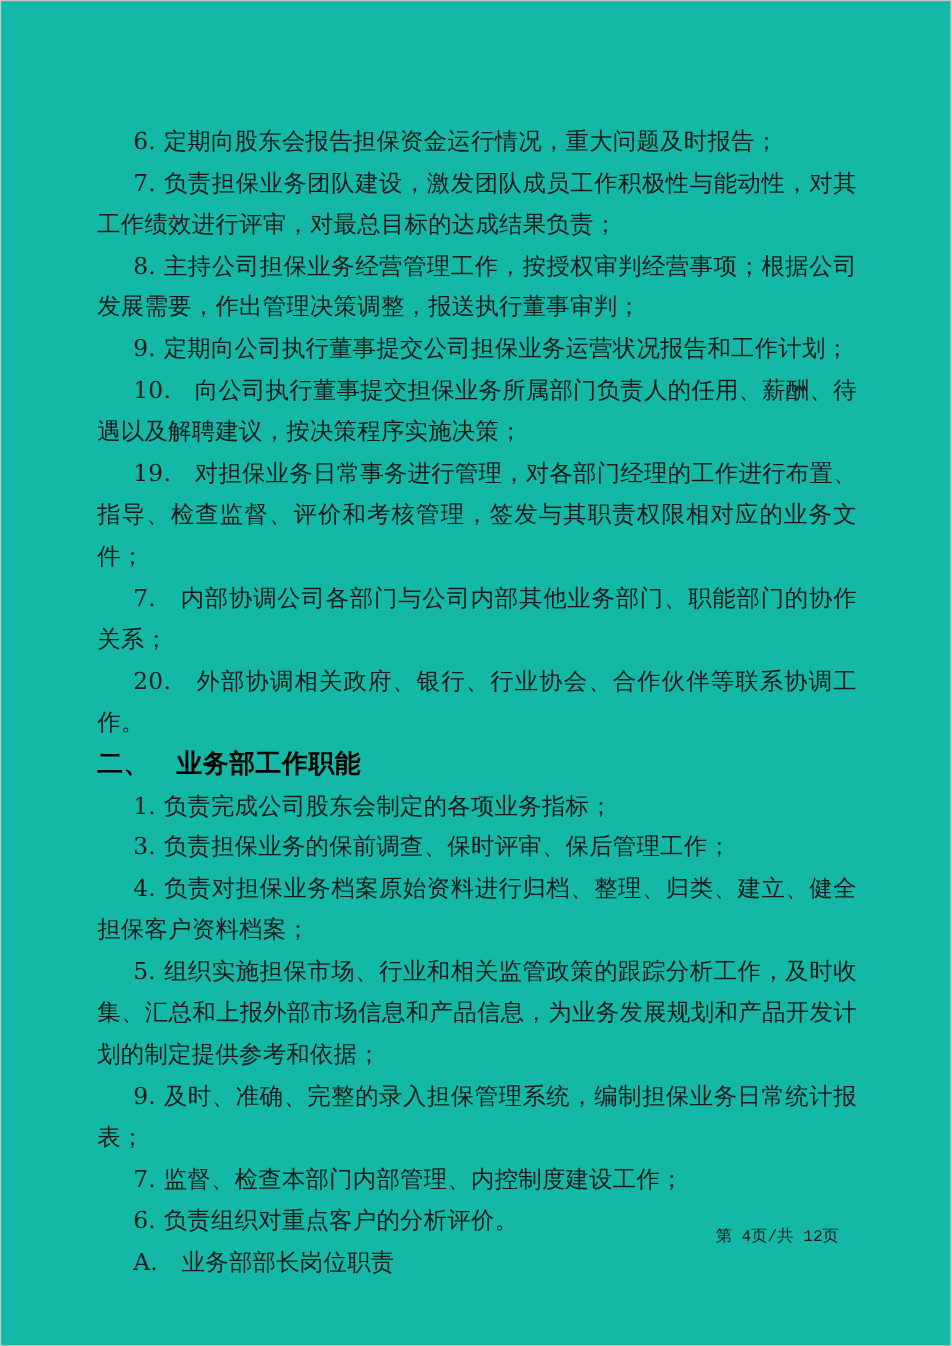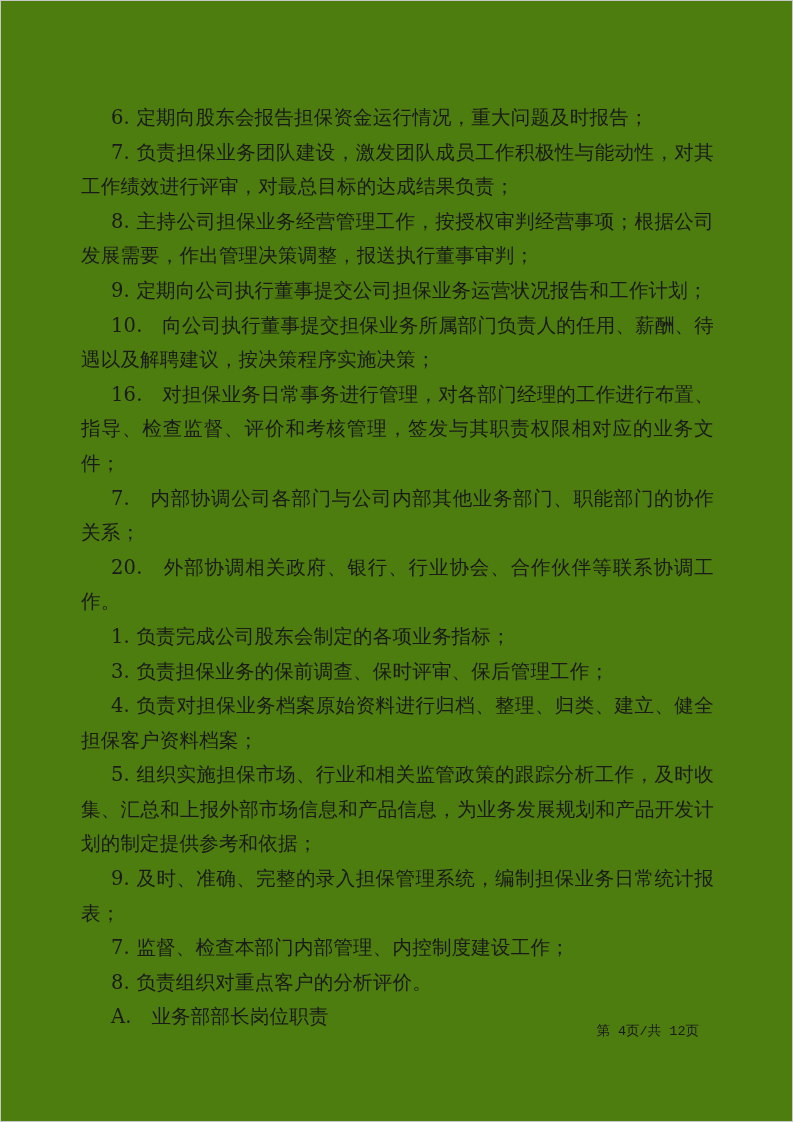--- a/index.html
+++ b/index.html
@@ -5,21 +5,21 @@
   html, body {
     margin: 0;
     padding: 0;
     background: #ffffff;
   }
   .page {
     position: relative;
     width: 793px;
     height: 1122px;
     box-sizing: border-box;
-    background: #4d7c0f;
+    background: #14b8a6;
     border: 1px solid #c8c8c8;
     overflow: hidden;
     font-family: "DejaVu Serif", "Liberation Serif", serif;
     color: #1a1a1a;
   }
   .content {
     position: absolute;
     top: 100px;
     left: 80px;
     width: 633px;
@@ -61,26 +61,27 @@
 </head>
 <body>
 
 <div class="page">
   <div class="content" id="doc-content">
       <p>6. 定期向股东会报告担保资金运行情况，重大问题及时报告；</p>
       <p>7. 负责担保业务团队建设，激发团队成员工作积极性与能动性，对其工作绩效进行评审，对最总目标的达成结果负责；</p>
       <p>8. 主持公司担保业务经营管理工作，按授权审判经营事项；根据公司发展需要，作出管理决策调整，报送执行董事审判；</p>
       <p>9. 定期向公司执行董事提交公司担保业务运营状况报告和工作计划；</p>
       <p>10.　向公司执行董事提交担保业务所属部门负责人的任用、薪酬、待遇以及解聘建议，按决策程序实施决策；</p>
-      <p>16.　对担保业务日常事务进行管理，对各部门经理的工作进行布置、指导、检查监督、评价和考核管理，签发与其职责权限相对应的业务文件；</p>
+      <p>19.　对担保业务日常事务进行管理，对各部门经理的工作进行布置、指导、检查监督、评价和考核管理，签发与其职责权限相对应的业务文件；</p>
       <p>7.　内部协调公司各部门与公司内部其他业务部门、职能部门的协作关系；</p>
       <p>20.　外部协调相关政府、银行、行业协会、合作伙伴等联系协调工作。</p>
+      <p class="heading">二、　业务部工作职能</p>
       <p>1. 负责完成公司股东会制定的各项业务指标；</p>
       <p>3. 负责担保业务的保前调查、保时评审、保后管理工作；</p>
       <p>4. 负责对担保业务档案原始资料进行归档、整理、归类、建立、健全担保客户资料档案；</p>
       <p>5. 组织实施担保市场、行业和相关监管政策的跟踪分析工作，及时收集、汇总和上报外部市场信息和产品信息，为业务发展规划和产品开发计划的制定提供参考和依据；</p>
       <p>9. 及时、准确、完整的录入担保管理系统，编制担保业务日常统计报表；</p>
       <p>7. 监督、检查本部门内部管理、内控制度建设工作；</p>
-      <p>8. 负责组织对重点客户的分析评价。</p>
+      <p>6. 负责组织对重点客户的分析评价。</p>
       <p class="subheading">A.　业务部部长岗位职责</p>
     </div>
   <div class="page-footer">第 4页/共 12页</div>
 </div>
 
 </body></html>

